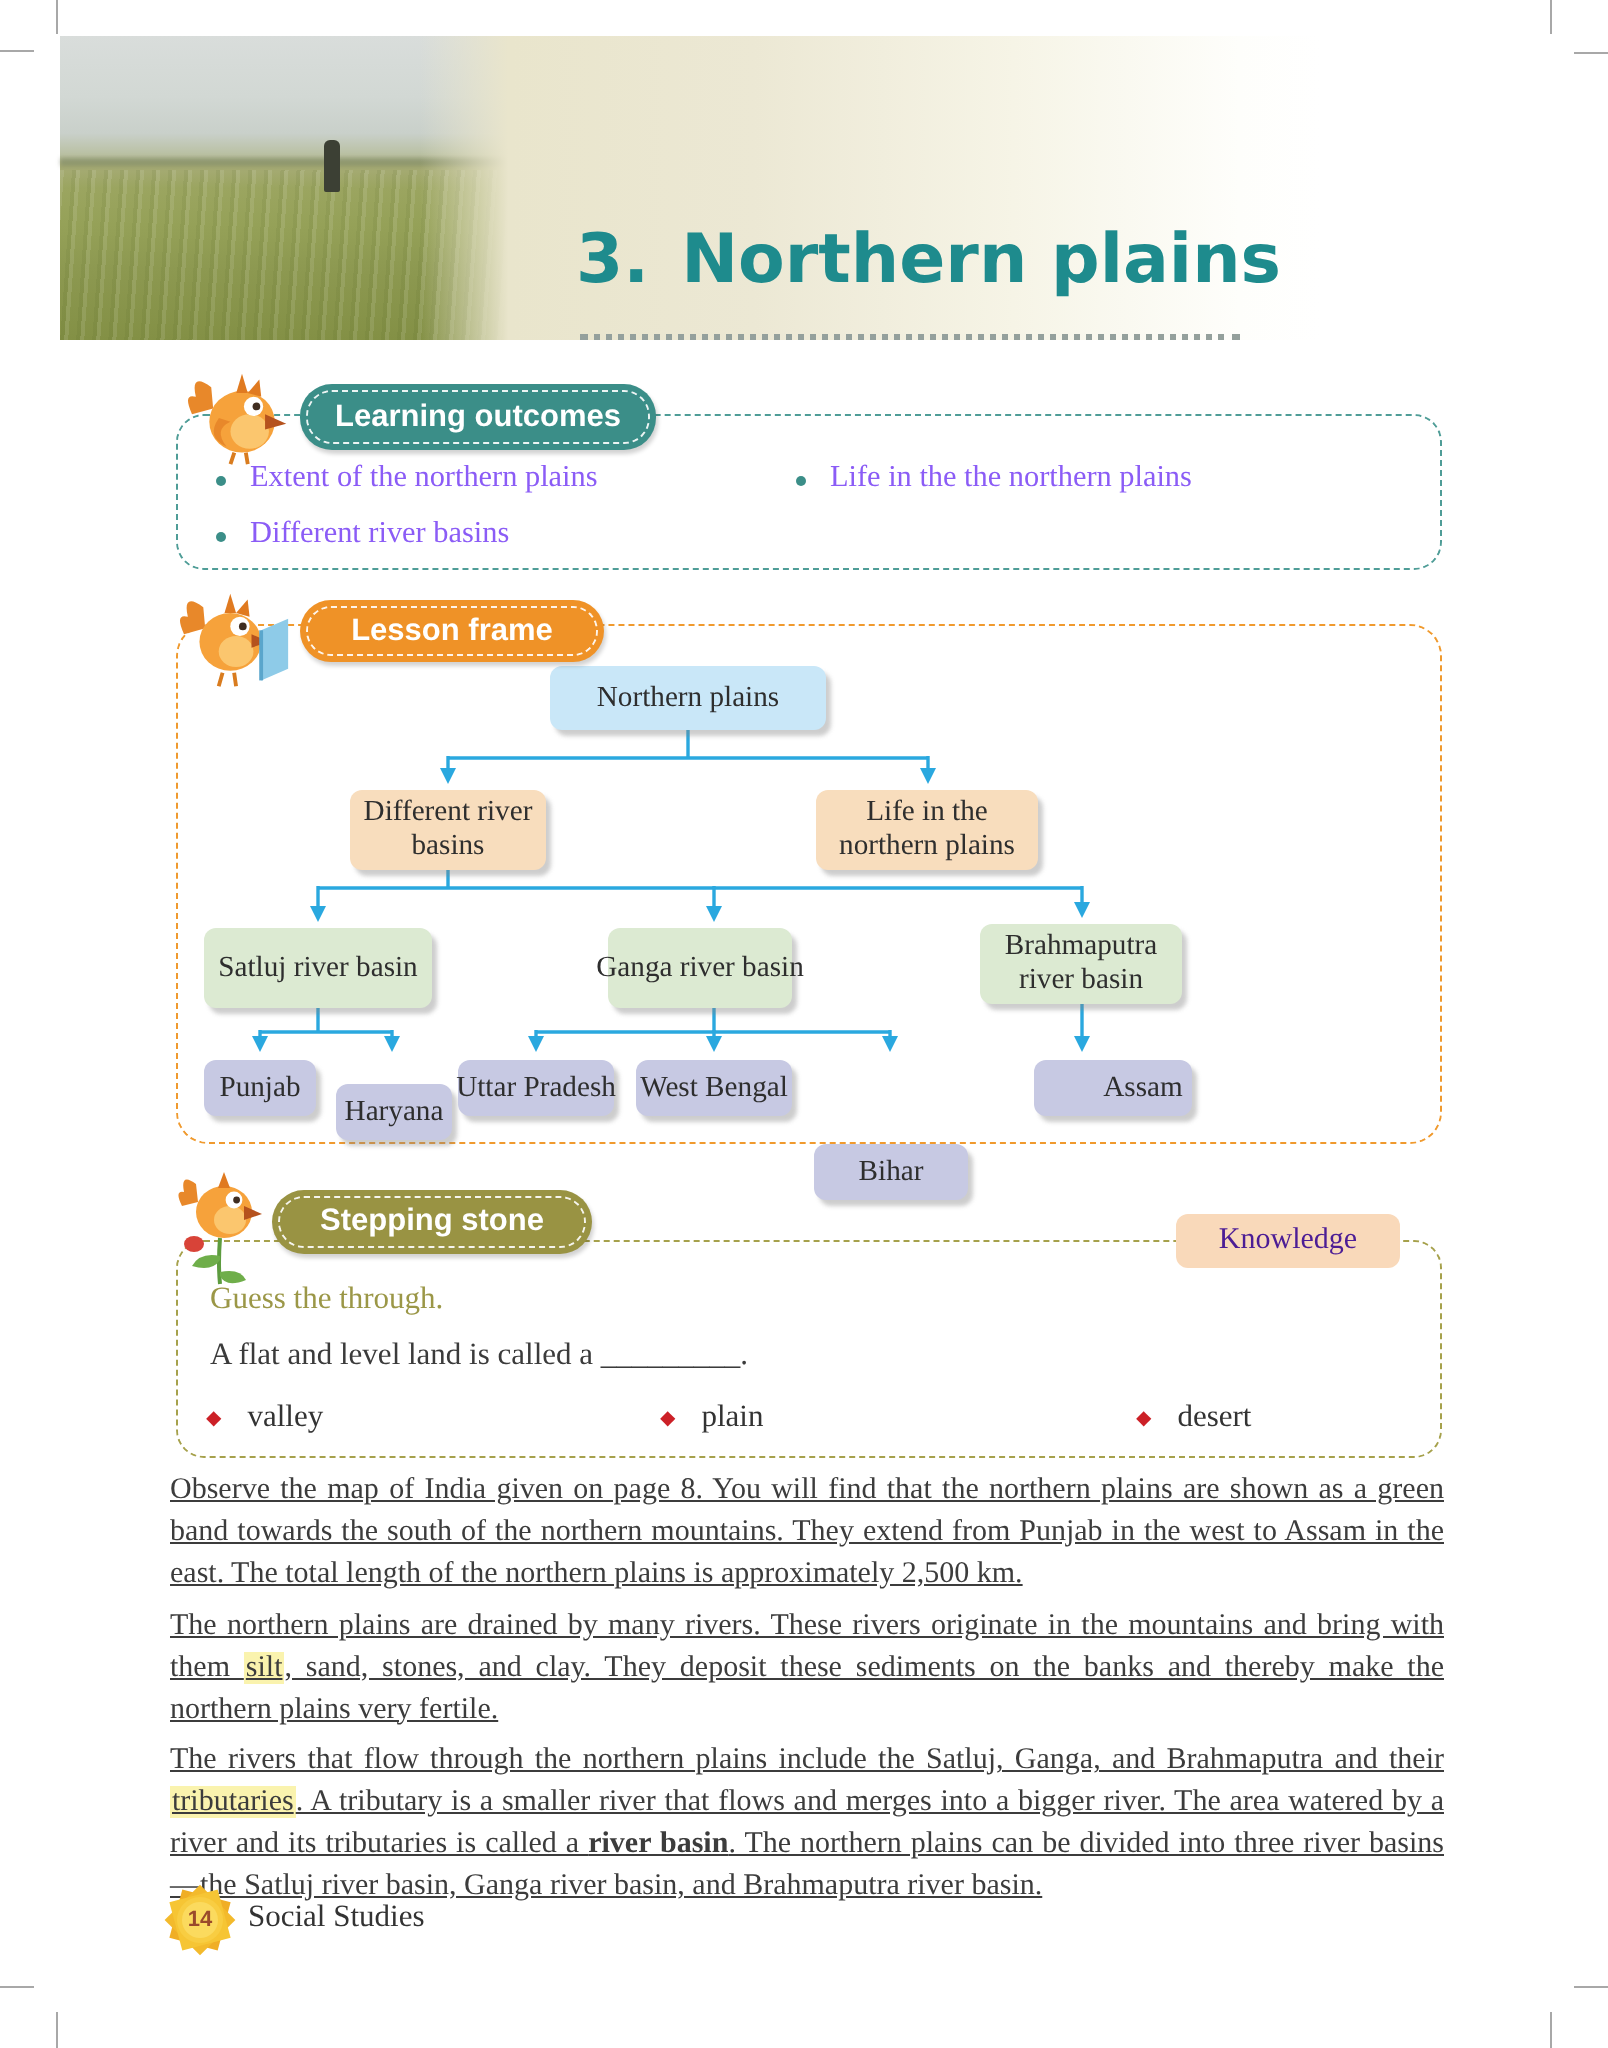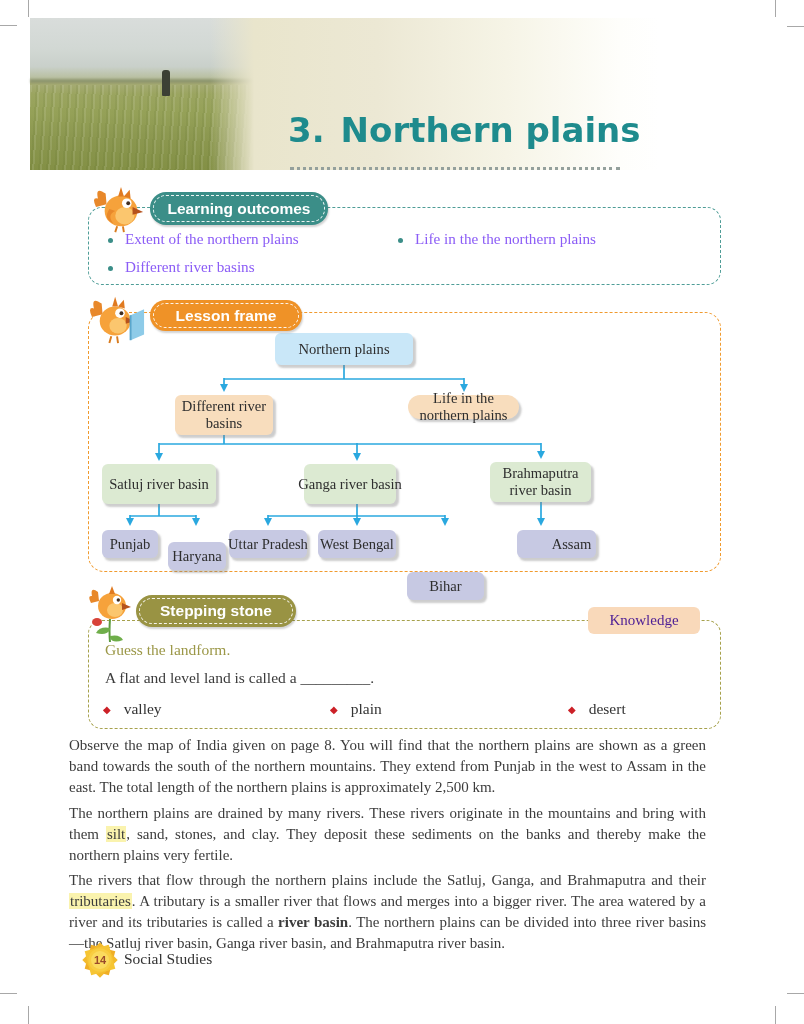--- a/index.html
+++ b/index.html
@@ -59,21 +59,21 @@
   
   .badge{position:absolute;left:588px;top:607px;width:112px;height:27px;background:#f9d9ba;
     border-radius:6px;z-index:4;display:flex;align-items:center;justify-content:center;
     font-size:15px;color:#4c1d95;}
   .ss-prompt{position:absolute;left:105px;top:641px;font-size:15.5px;color:#9b9747;}
   .ss-question{position:absolute;left:105px;top:669px;font-size:15.5px;color:#3b3b3b;}
   .ss-opt{position:absolute;top:700px;display:flex;align-items:center;font-size:15.5px;color:#333;}
   .ss-opt .dia{color:#cc2027;font-size:10px;margin-right:13px;}
 
   
-  .content{position:absolute;left:69px;top:735px;width:637px;}
+  .content{position:absolute;left:85px;top:735px;width:637px;text-decoration:underline;}
   .content p{margin:0 0 5px 0;text-align:justify;font-size:15px;line-height:20.9px;color:#3c3c3c;}
   .hl{background:#faf3ae;padding:0 1px;}
   .b{font-weight:bold;}
 
   
   .sun{position:absolute;left:82px;top:942px;width:36px;height:36px;z-index:2;}
   .sun .num{position:absolute;left:0;top:0;width:36px;height:36px;display:flex;align-items:center;
     justify-content:center;font-family:"Liberation Sans",sans-serif;font-weight:bold;
     font-size:11px;color:#9a4a2b;}
   .book-name{position:absolute;left:124px;top:950px;font-size:15.5px;color:#333;}
@@ -180,21 +180,21 @@
         <line x1="180" y1="204" x2="357" y2="204"></line>
         <line x1="180" y1="203" x2="180" y2="212" marker-end="url(#arr)"></line>
         <line x1="269" y1="203" x2="269" y2="212" marker-end="url(#arr)"></line>
         <line x1="357" y1="203" x2="357" y2="212" marker-end="url(#arr)"></line>
         <line x1="453" y1="190" x2="453" y2="212" marker-end="url(#arr)"></line>
       </g>
     </svg>
 
     <div class="node one bg-blue" style="left:187px;top:21px;width:138px;height:32px;">Northern plains</div>
     <div class="node two bg-peach" style="left:87px;top:83px;width:98px;height:40px;">Different river basins</div>
-    <div class="node two bg-peach" style="left:320px;top:83px;width:111px;height:24px;border-radius:16px;">Life in the northern plains</div>
+    <div class="node two bg-peach" style="left:320px;top:83px;width:111px;height:40px;">Life in the northern plains</div>
     <div class="node one bg-green" style="left:14px;top:152px;width:114px;height:40px;">Satluj river basin</div>
     <div class="node one bg-green" style="left:216px;top:152px;width:92px;height:40px;text-align:right;">Ganga river basin</div>
     <div class="node two bg-green" style="left:402px;top:150px;width:101px;height:40px;">Brahmaputra river basin</div>
     <div class="node one bg-purple" style="left:14px;top:218px;width:56px;height:28px;">Punjab</div>
     <div class="node one bg-purple" style="left:80px;top:218px;width:58px;height:28px;margin-top:12px;">Haryana</div>
     <div class="node one bg-purple" style="left:141px;top:218px;width:78px;height:28px;">Uttar Pradesh</div>
     <div class="node one bg-purple" style="left:230px;top:218px;width:78px;height:28px;">West Bengal</div>
     <div class="node one bg-purple" style="left:319px;top:218px;width:77px;height:28px;margin-top:42px;">Bihar</div>
     <div class="node one bg-purple" style="left:429px;top:218px;width:49px;height:28px;padding-left:30px;">Assam</div>
   </div>
@@ -212,21 +212,21 @@
       <path d="M22 44 Q12 42 8 49 Q18 52 22 46 Z" fill="#6fae4a"></path>
       <path d="M22 52 Q32 50 35 56 Q25 60 22 54 Z" fill="#6fae4a"></path>
       <ellipse cx="9" cy="38" rx="5" ry="4" fill="#d84338"></ellipse>
     </svg>
   </div>
   <div class="dashbox box-olive" style="left:88px;top:620px;width:631px;height:107px;"></div>
   <div class="pill pill-olive" style="left:136px;top:595px;width:160px;height:32px;">
     <span>Stepping stone</span>
   </div>
   <div class="badge">Knowledge</div>
-  <div class="ss-prompt">Guess the landform.</div>
+  <div class="ss-prompt">Guess the through.</div>
   <div class="ss-question">A flat and level land is called a _________.</div>
   <div class="ss-opt" style="left:103px;">
     <span class="dia">◆</span>
     <span>valley</span>
   </div>
   <div class="ss-opt" style="left:330px;">
     <span class="dia">◆</span>
     <span>plain</span>
   </div>
   <div class="ss-opt" style="left:568px;">

